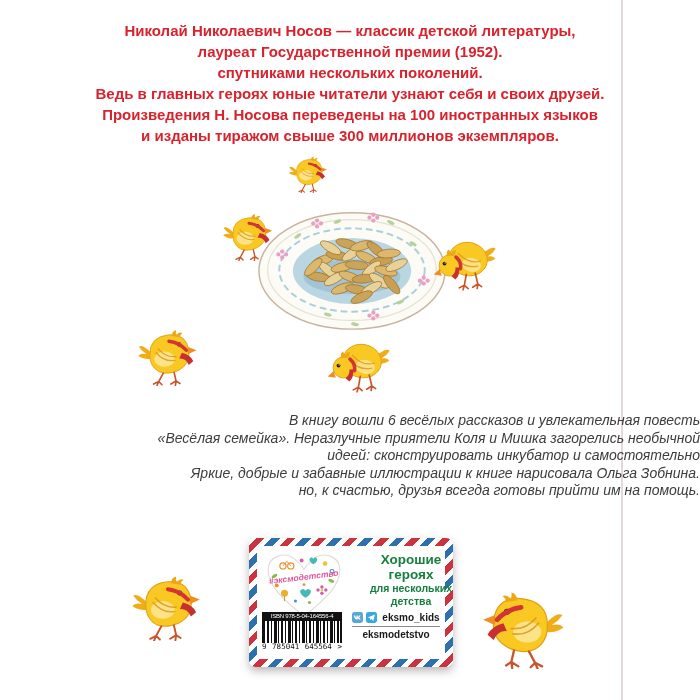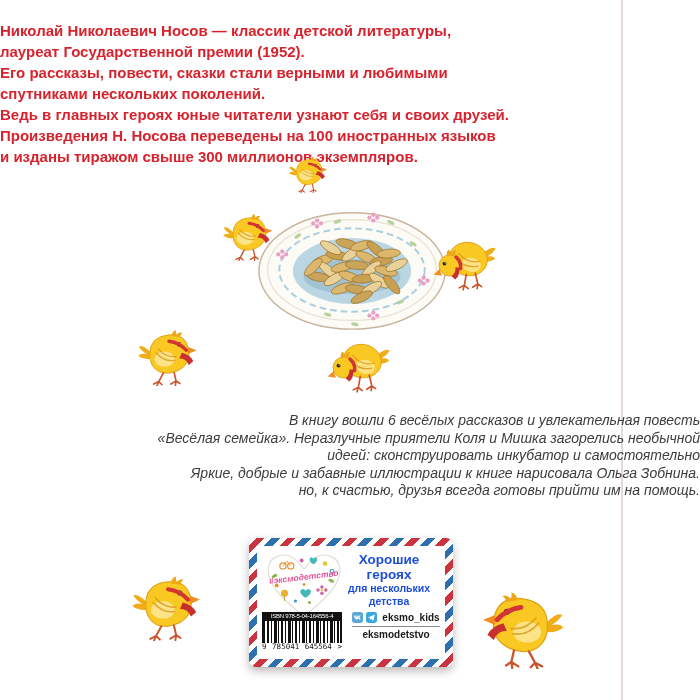--- a/index.html
+++ b/index.html
@@ -7,40 +7,40 @@
     width:700px;height:700px;position:relative;background:#ffffff;
     font-family:"Liberation Sans", sans-serif;overflow:hidden;
   }
   .page{position:absolute;inset:0;}
 
   
   .book-edge{position:absolute;left:621px;top:0;width:2px;height:700px;
     background:#ddd0d0;opacity:.8;}
 
   
-  .intro{position:absolute;top:20px;left:0;width:700px;
+  .intro{position:absolute;top:20px;left:0;width:700px;text-align:center;
     color:#d8232e;font-weight:bold;font-size:15px;line-height:21px;}
 
   
   .annotation{position:absolute;top:412px;left:0;width:700px;text-align:right;
     color:#3c3c3e;font-style:italic;font-size:14px;line-height:17.5px;}
 
   .illu{position:absolute;}
 
   
   .postcard{position:absolute;left:249px;top:538px;width:204px;height:129px;
     box-sizing:border-box;border-radius:7px;padding:8px;
     background:repeating-linear-gradient(135deg,#ffffff 0 5px,#cc3340 5px 11px,#ffffff 11px 16px,#2e6fb0 16px 22px);
     box-shadow:0 4px 8px rgba(60,50,50,.35);}
   .postcard-inner{position:relative;width:100%;height:100%;background:#ffffff;border-radius:2px;}
 
   .heart-wrap{position:absolute;left:4px;top:2px;width:86px;height:66px;}
 
-  .slogan{position:absolute;left:84px;top:6px;width:96px;text-align:center;
-    color:#1d4ed8;font-weight:bold;}
+  .slogan{position:absolute;left:106px;top:6px;width:96px;text-align:center;
+    color:#15803d;font-weight:bold;}
   .slogan .l1,.slogan .l2{font-size:13.5px;line-height:15px;}
   .slogan .l3,.slogan .l4{font-size:10.5px;line-height:13px;}
 
   .social{position:absolute;left:92px;top:66px;width:94px;}
   .social-row{display:flex;align-items:center;justify-content:center;gap:3px;}
   .social-row .handle{font-size:10px;font-weight:bold;color:#1a1a1a;margin-left:2px;}
   .social-divider{margin:3px auto 2px;width:88px;height:1px;background:#8a8a8a;}
   .handle2{text-align:center;font-size:10px;font-weight:bold;color:#1a1a1a;}
 
   .barcode{position:absolute;left:5px;top:66px;width:80px;}
@@ -167,21 +167,20 @@
         </g>
       </symbol>
     </defs>
   </svg>
 
   <div class="book-edge"></div>
 
   <div class="intro">
     <div>Николай Николаевич Носов — классик детской литературы,</div>
     <div>лауреат Государственной премии (1952).</div>
-    <div>Его рассказы, повести, сказки стали верными и любимыми</div>
     <div>спутниками нескольких поколений.</div>
     <div>Ведь в главных героях юные читатели узнают себя и своих друзей.</div>
     <div>Произведения Н. Носова переведены на 100 иностранных языков</div>
     <div>и изданы тиражом свыше 300 миллионов экземпляров.</div>
   </div>
 
   <svg class="illu" style="left:255px;top:207px" width="194" height="126">
       <use href="#plate"></use>
     </svg>
 

